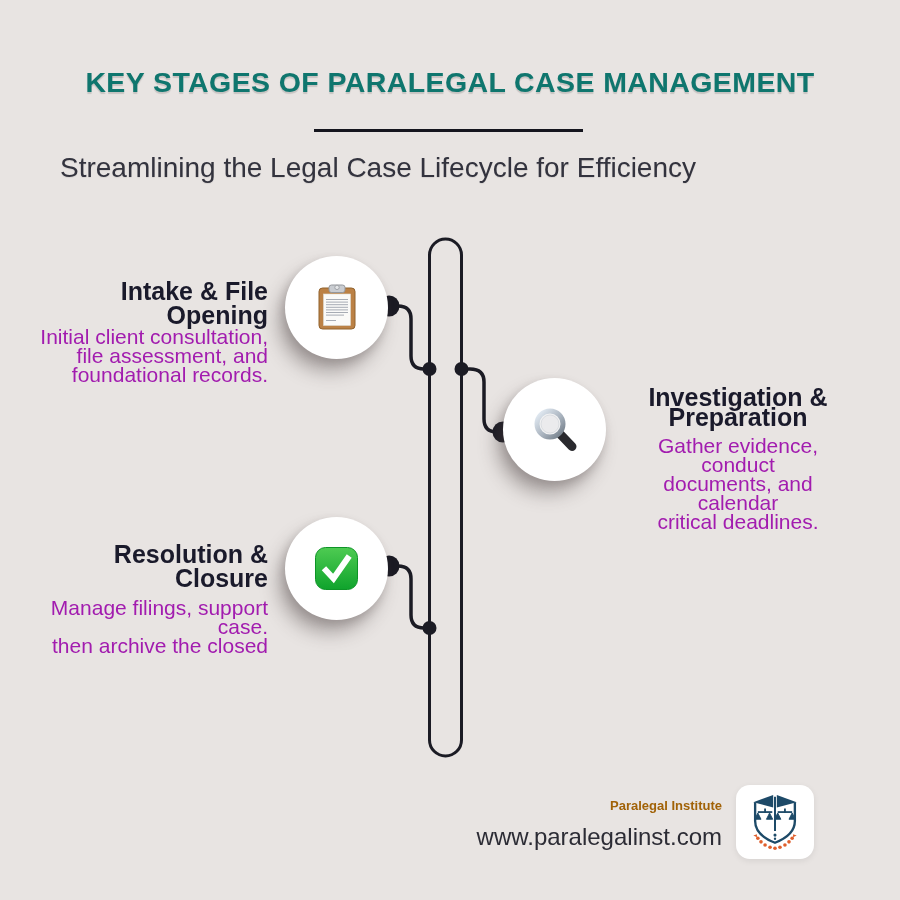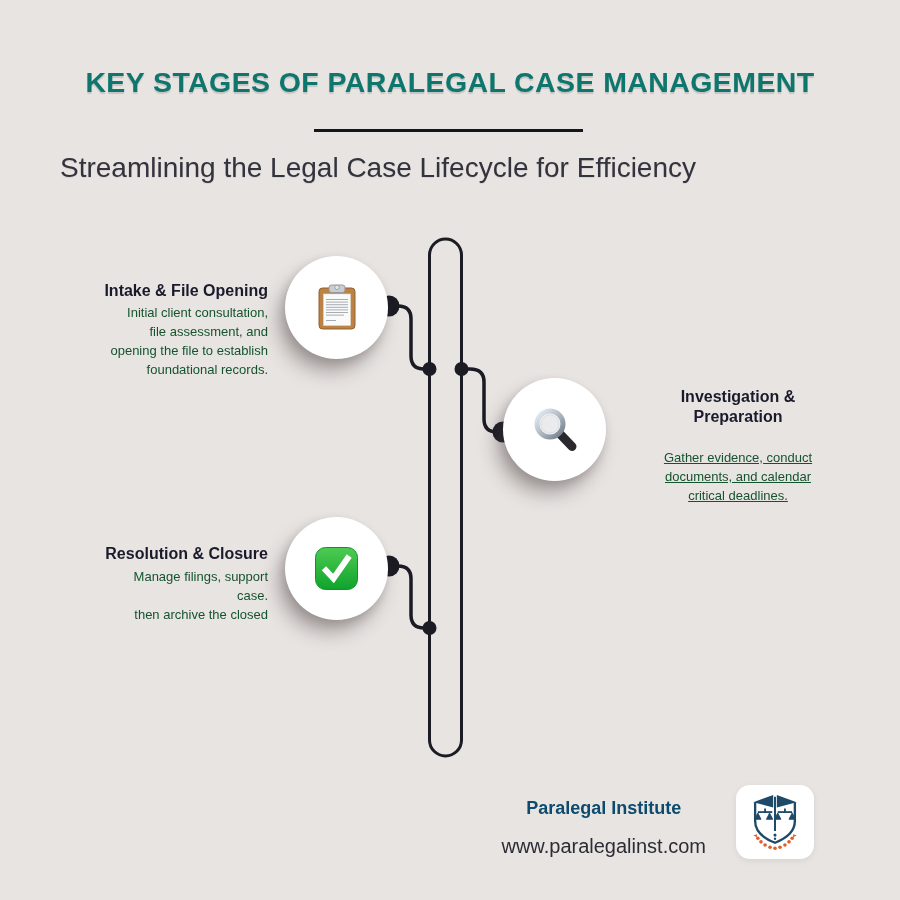--- a/index.html
+++ b/index.html
@@ -27,46 +27,46 @@
     position:absolute;left:0;top:152px;width:756px;
     text-align:center;
     font-size:28px;font-weight:400;color:#33333e;
     text-shadow:0 1px 1px rgba(0,0,0,.08);
     margin:0;
   }
   
   .spine{position:absolute;left:0;top:0;width:900px;height:900px;}
   
   .stage{position:absolute;}
-  .stage h3{margin:0;font-size:16px;line-height:24px;font-weight:bold;color:#1a1a2b;}
-  .stage p{margin:0;font-size:13px;line-height:19px;color:#14532d;}
+  .stage h3{margin:0;font-size:25px;line-height:24px;font-weight:bold;color:#1a1a2b;}
+  .stage p{margin:0;font-size:21px;line-height:19px;color:#a21caf;}
   .stage .ln{display:block;}
   .stage.right-aligned{text-align:right;}
   .stage.left-aligned{text-align:center;}
   .stage-1{left:28px;top:279px;width:240px;}
   .stage-1 p{margin-top:0px;}
   .stage-2{left:622px;top:387px;width:232px;}
   .stage-2 h3{line-height:20px;}
-  .stage-2 p{margin-top:21px;text-decoration:underline;}
+  .stage-2 p{margin-top:9px;}
   .stage-3{left:28px;top:542px;width:240px;}
-  .stage-3 p{margin-top:1px;}
+  .stage-3 p{margin-top:8px;}
   
   .icon-circle{
     position:absolute;width:103px;height:103px;border-radius:50%;
     background:#ffffff;
     box-shadow:-7px 13px 18px rgba(70,60,60,.38), -2px 4px 8px rgba(70,60,60,.18);
     display:flex;align-items:center;justify-content:center;
   }
   .circle-1{left:285px;top:256px;}
   .circle-2{left:503px;top:378px;}
   .circle-3{left:285px;top:517px;}
   
   .footer-text{position:absolute;right:178px;top:798px;text-align:right;}
-  .brand{font-size:18px;font-weight:bold;color:#0c4a6e;margin:0 0 10px 0;text-align:center;}
-  .website{font-size:20px;font-weight:400;color:#2c2c35;margin:16px;}
+  .brand{font-size:13px;font-weight:bold;color:#a16207;margin:0 0 10px 0;}
+  .website{font-size:24px;font-weight:400;color:#2c2c35;margin:0;}
   .logo-card{
     position:absolute;left:736px;top:785px;width:78px;height:74px;
     background:#ffffff;border-radius:14px;
     box-shadow:0 2px 6px rgba(0,0,0,.08);
     display:flex;align-items:center;justify-content:center;
   }
 </style>
 </head>
 <body>
 
@@ -97,21 +97,20 @@
     </g>
   </svg>
 
   <div class="stage stage-1 right-aligned">
     <h3>
       <span class="ln">Intake &amp; File Opening</span>
     </h3>
     <p>
       <span class="ln">Initial client consultation,</span>
       <span class="ln">file assessment, and</span>
-      <span class="ln">opening the file to establish</span>
       <span class="ln">foundational records.</span>
     </p>
   </div>
 
   <div class="stage stage-2 left-aligned">
     <h3>
       <span class="ln">Investigation &amp;</span>
       <span class="ln">Preparation</span>
     </h3>
     <p>

